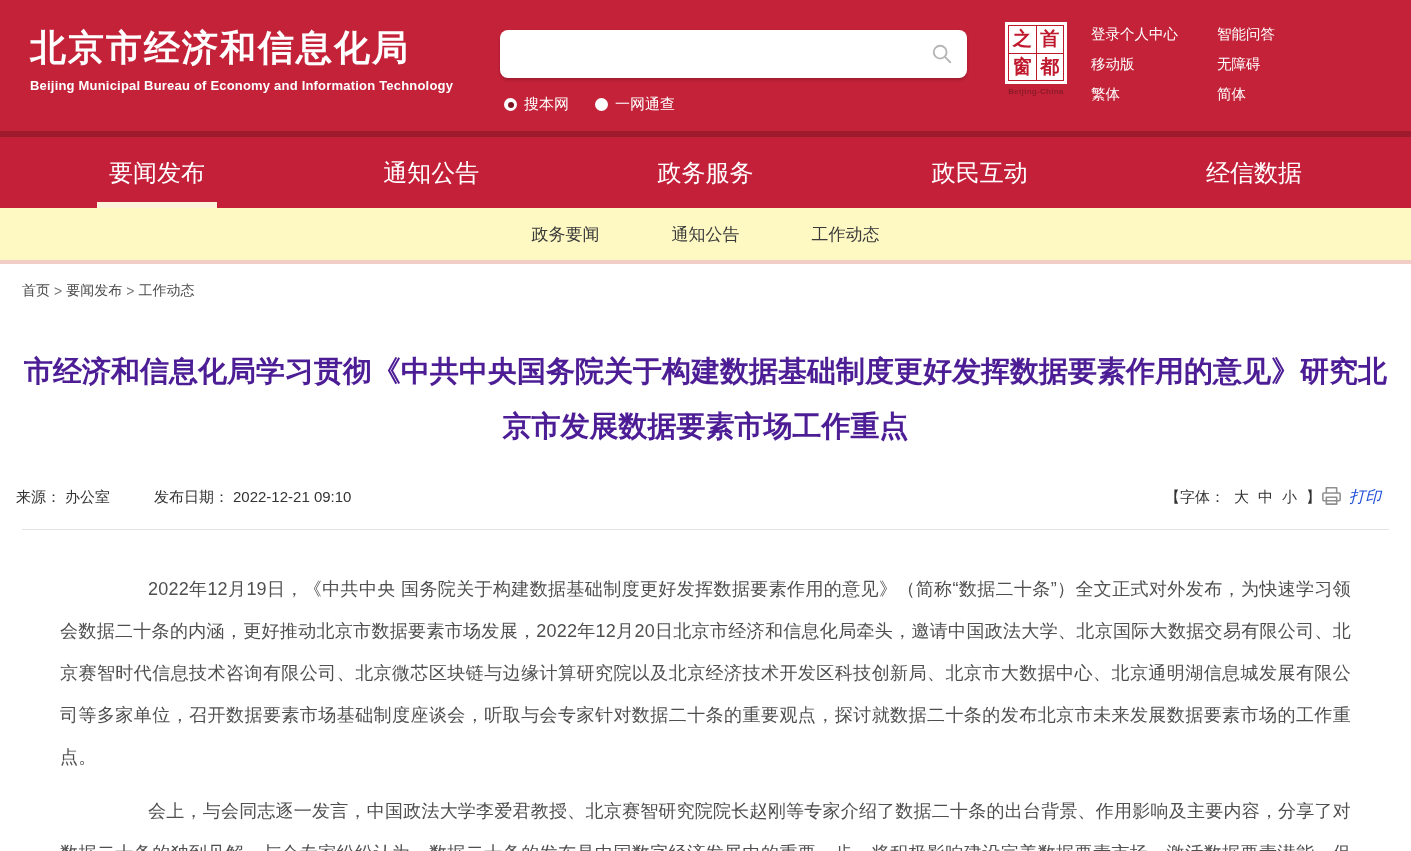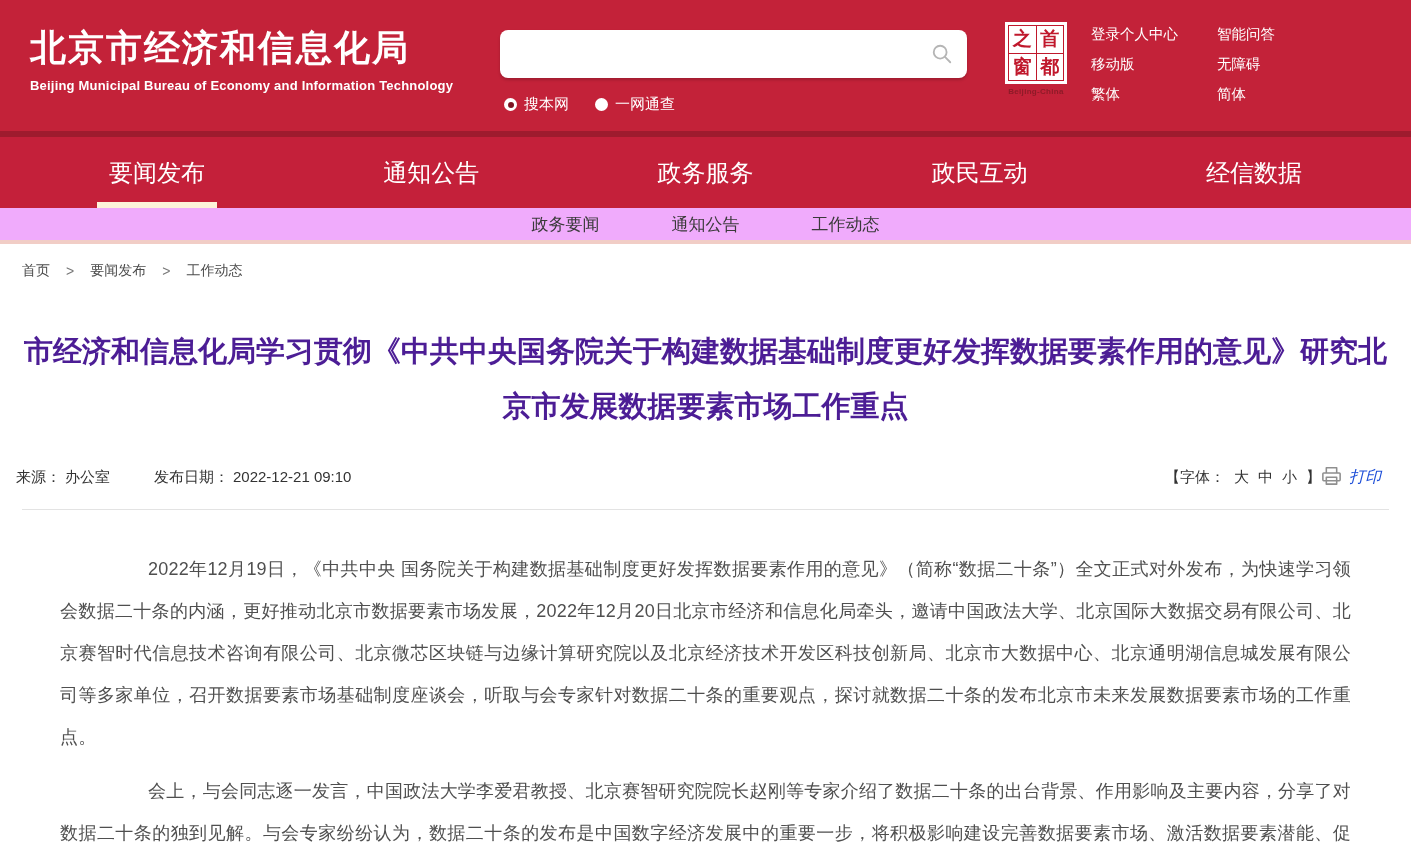--- a/index.html
+++ b/index.html
@@ -58,26 +58,26 @@
   .nav-item {
     flex:1; display:flex; align-items:center; justify-content:center;
     color:#fff; font-size:24px; position:relative; cursor:pointer;
   }
   .nav-item.active::after {
     content:""; position:absolute; bottom:0; left:50%; transform:translateX(-50%);
     width:120px; height:6px; background:#fdf3da;
   }
   
   .subnav {
-    background:#f0abfc; height:36px; display:flex; align-items:center; justify-content:center;
+    background:#fef9c3; height:56px; display:flex; align-items:center; justify-content:center;
     gap:72px; border-bottom:4px solid #f1cdc6;
   }
   .subnav-item { color:#3a3a3a; font-size:17px; cursor:pointer; }
   
-  .breadcrumb { padding:18px 8px 0 22px; font-size:14px; color:#4c4c4c; display:flex; gap:16px; align-items:center; }
+  .breadcrumb { padding:18px 8px 0 22px; font-size:14px; color:#4c4c4c; display:flex; gap:4px; align-items:center; }
   .crumb { cursor:pointer; }
   .crumb-sep { color:#777; }
   
   .article-title {
     margin:44px 18px 0; text-align:center; font-size:29px; line-height:55px;
     font-weight:700; color:#4c1d95;
   }
   .meta-row {
     margin:32px 30px 0 16px; display:flex; justify-content:space-between; align-items:center;
     font-size:15px; color:#333;

